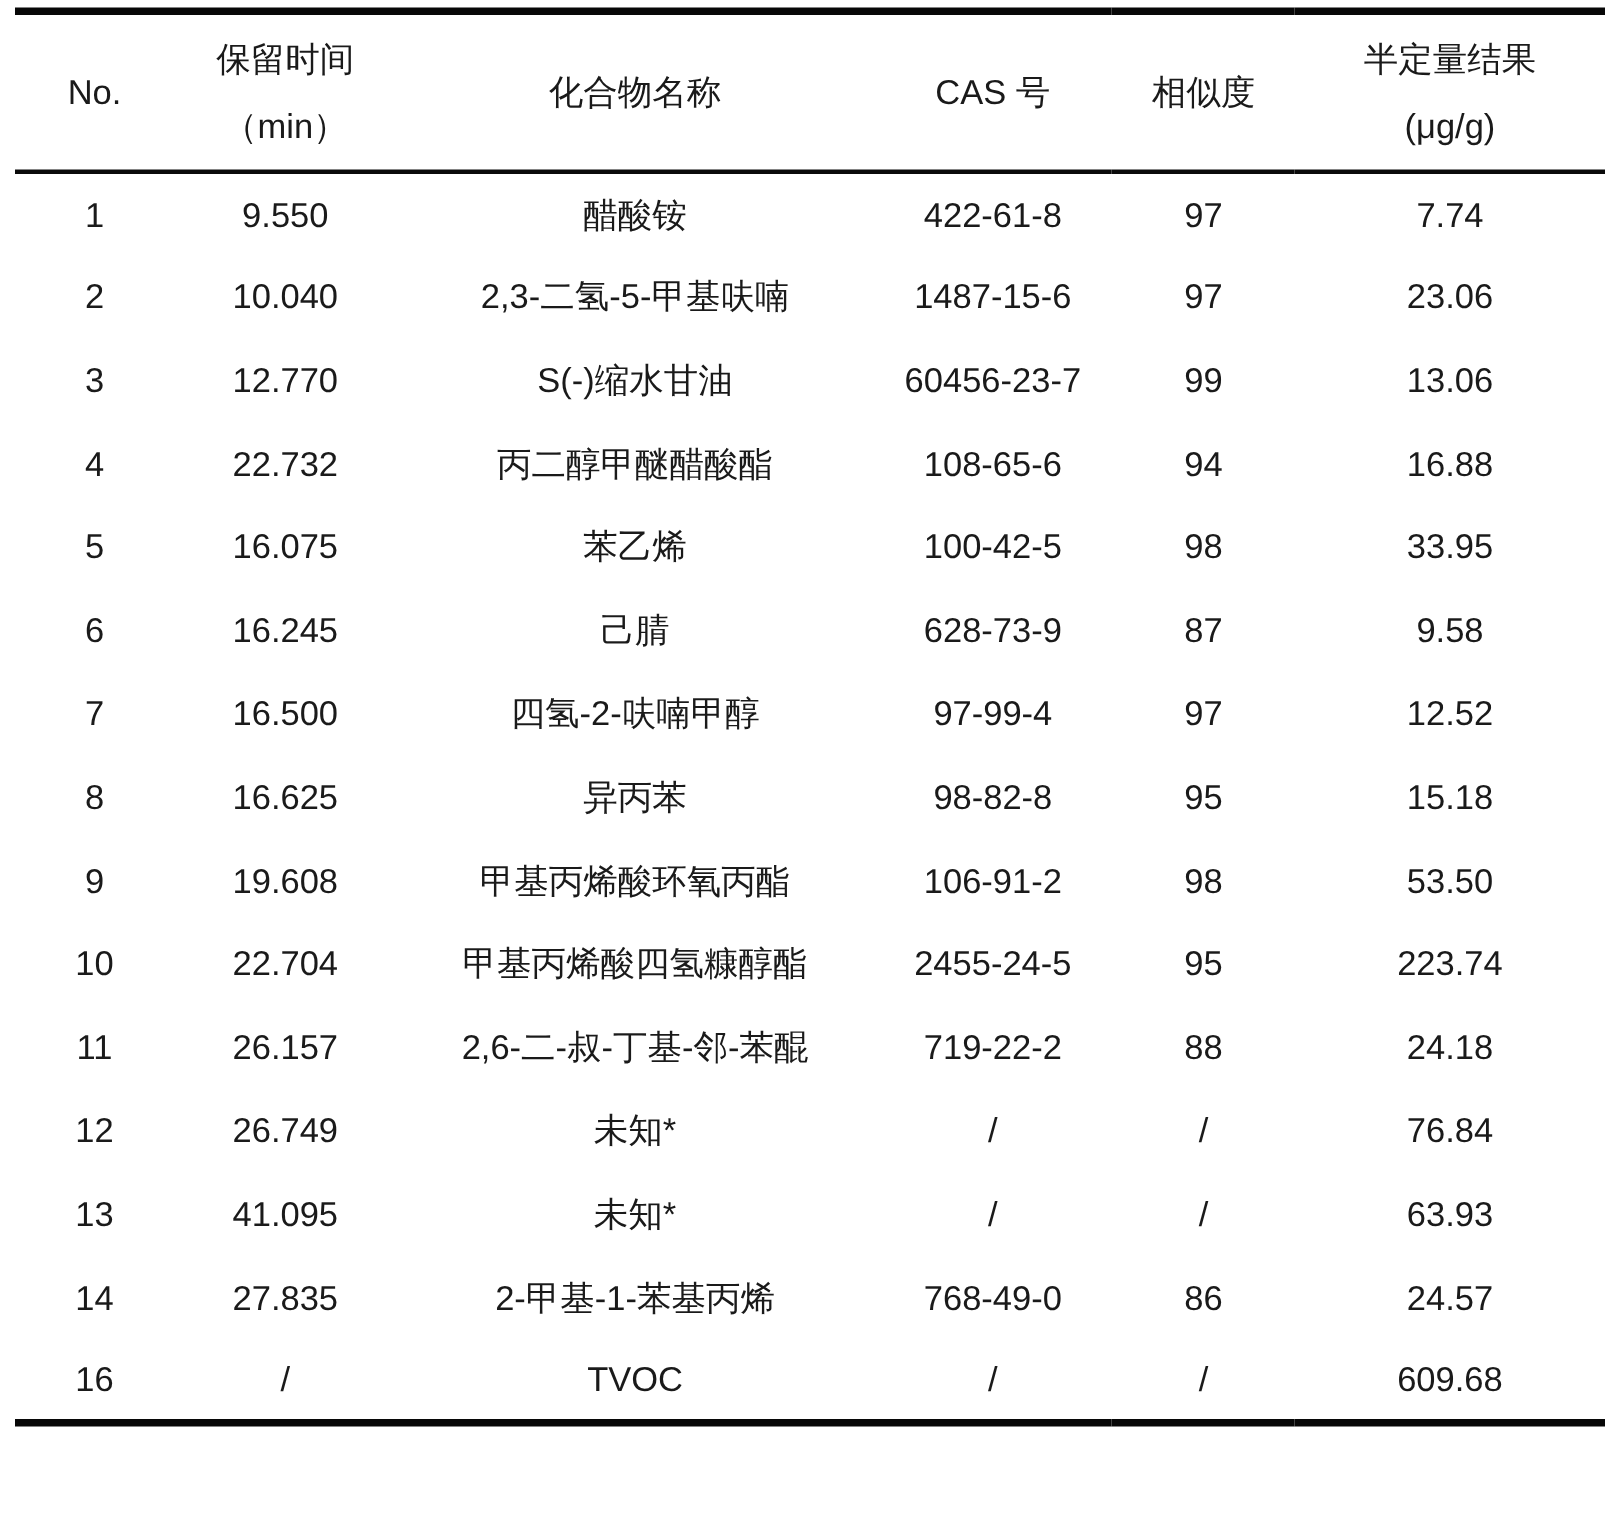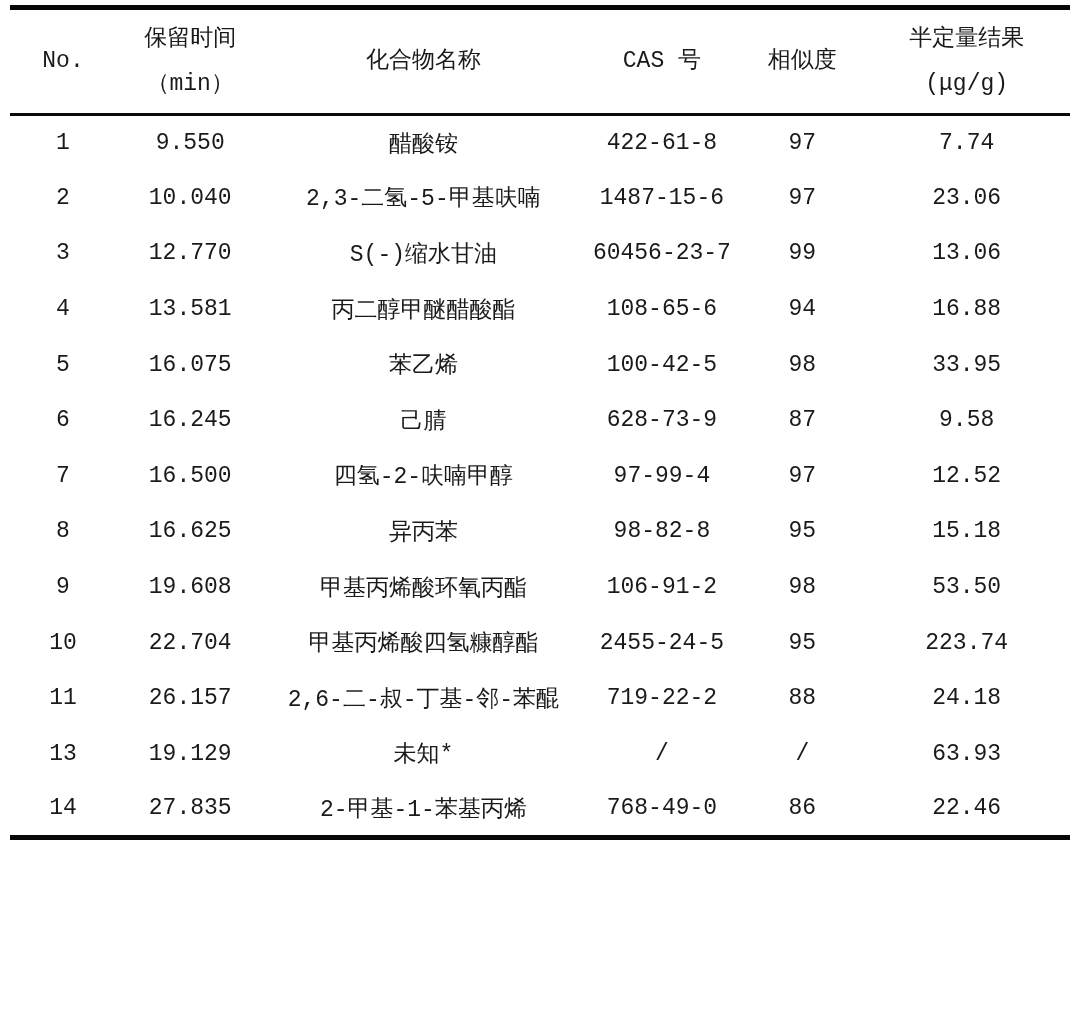--- a/index.html
+++ b/index.html
@@ -8,21 +8,20 @@
     height: 1024px;
     background: #ffffff;
     font-family: "Liberation Sans", "DejaVu Sans", sans-serif;
     color: #1a1a1a;
   }
   .table-wrap {
     position: absolute;
     left: 10px;
     top: 5px;
     width: 1060px;
-    font-family: Liberation Mono, monospace;
   }
   table.report-table {
     width: 100%;
     border-collapse: collapse;
     table-layout: fixed;
     border-top: 5px solid #070707;
     border-bottom: 5px solid #070707;
   }
   table.report-table col.c-no   { width: 10%; }
   table.report-table col.c-rt   { width: 14%; }
@@ -109,21 +108,21 @@
         <tr>
           <td>3</td>
           <td>12.770</td>
           <td>S(-)缩水甘油</td>
           <td>60456-23-7</td>
           <td>99</td>
           <td>13.06</td>
         </tr>
         <tr>
           <td>4</td>
-          <td>13.581</td>
+          <td>22.732</td>
           <td>丙二醇甲醚醋酸酯</td>
           <td>108-65-6</td>
           <td>94</td>
           <td>16.88</td>
         </tr>
         <tr>
           <td>5</td>
           <td>16.075</td>
           <td>苯乙烯</td>
           <td>100-42-5</td>
@@ -172,30 +171,46 @@
         </tr>
         <tr>
           <td>11</td>
           <td>26.157</td>
           <td>2,6-二-叔-丁基-邻-苯醌</td>
           <td>719-22-2</td>
           <td>88</td>
           <td>24.18</td>
         </tr>
         <tr>
+          <td>12</td>
+          <td>26.749</td>
+          <td>未知*</td>
+          <td>/</td>
+          <td>/</td>
+          <td>76.84</td>
+        </tr>
+        <tr>
           <td>13</td>
-          <td>19.129</td>
+          <td>41.095</td>
           <td>未知*</td>
           <td>/</td>
           <td>/</td>
           <td>63.93</td>
         </tr>
         <tr>
           <td>14</td>
           <td>27.835</td>
           <td>2-甲基-1-苯基丙烯</td>
           <td>768-49-0</td>
           <td>86</td>
-          <td>22.46</td>
+          <td>24.57</td>
+        </tr>
+        <tr>
+          <td>16</td>
+          <td>/</td>
+          <td>TVOC</td>
+          <td>/</td>
+          <td>/</td>
+          <td>609.68</td>
         </tr>
       </tbody>
   </table>
 </div>
 
 </body></html>

